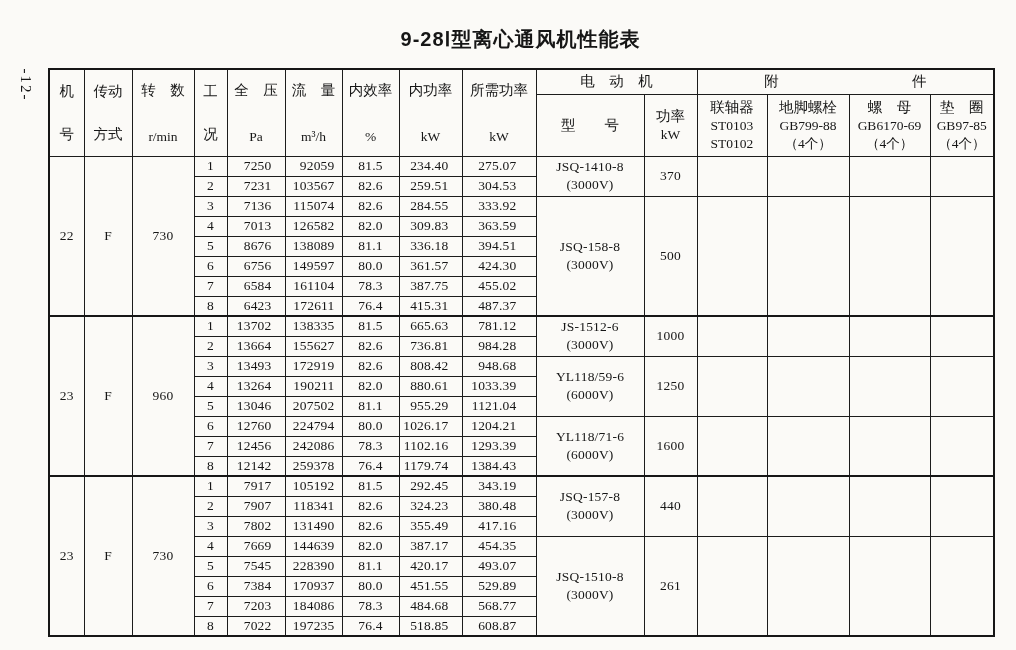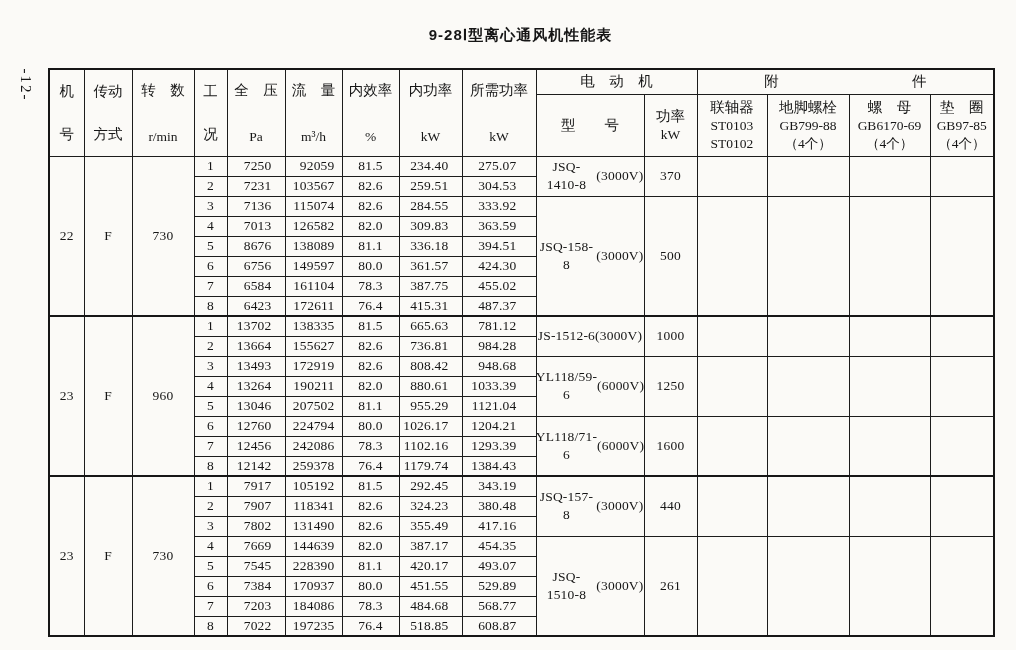--- a/index.html
+++ b/index.html
@@ -10,21 +10,21 @@
     overflow:hidden;
   }
   .side-label{
     position:absolute;left:25px;top:85px;
     transform:translate(-50%,-50%) rotate(90deg);
     font-size:15px;letter-spacing:2px;white-space:nowrap;
     font-family:"Liberation Serif", serif;
   }
   .doc-title{
     position:absolute;left:48px;top:26px;width:945px;
-    text-align:center;font-weight:bold;font-size:15px;letter-spacing:1px;
+    text-align:center;font-weight:bold;font-size:20px;letter-spacing:1px;
     font-family:"Liberation Sans", sans-serif;
   }
   table.perf{
     position:absolute;left:48px;top:68px;width:945px;
     border-collapse:collapse;table-layout:fixed;
     border:2px solid #161616;
   }
   .perf th,.perf td{
     border:1px solid #1c1c1c;padding:0;font-weight:normal;
     overflow:hidden;vertical-align:middle;
@@ -37,21 +37,21 @@
   .lines{display:flex;flex-direction:column;justify-content:center;align-items:center;line-height:1.32;font-size:13.5px;}
   .lines .cn{font-size:14.5px;}
   .split{display:flex;justify-content:space-around;align-items:center;}
   .perf tbody tr{height:20px;}
   .perf tbody td{font-size:13.5px;letter-spacing:0.2px;}
   .al-c{text-align:center;}
   .al-p{text-align:right;padding-right:13px !important;}
   .al-f{text-align:right;padding-right:7px !important;}
   .al-i{text-align:right;padding-right:13px !important;margin-top:39px;}
   .al-q{text-align:right;padding-right:19px !important;}
-  td.motor-cell .motor-wrap{display:flex;flex-direction:row;justify-content:center;align-items:center;line-height:1.35;}
+  td.motor-cell .motor-wrap{display:flex;flex-direction:column;justify-content:center;align-items:center;line-height:1.35;}
   .block-top td{border-top:2px solid #161616;}
 </style>
 </head>
 <body>
 
 <div class="side-label">-12-</div>
 <div class="doc-title">9-28Ⅰ型离心通风机性能表</div>
 
 <table class="perf">
   <colgroup>

